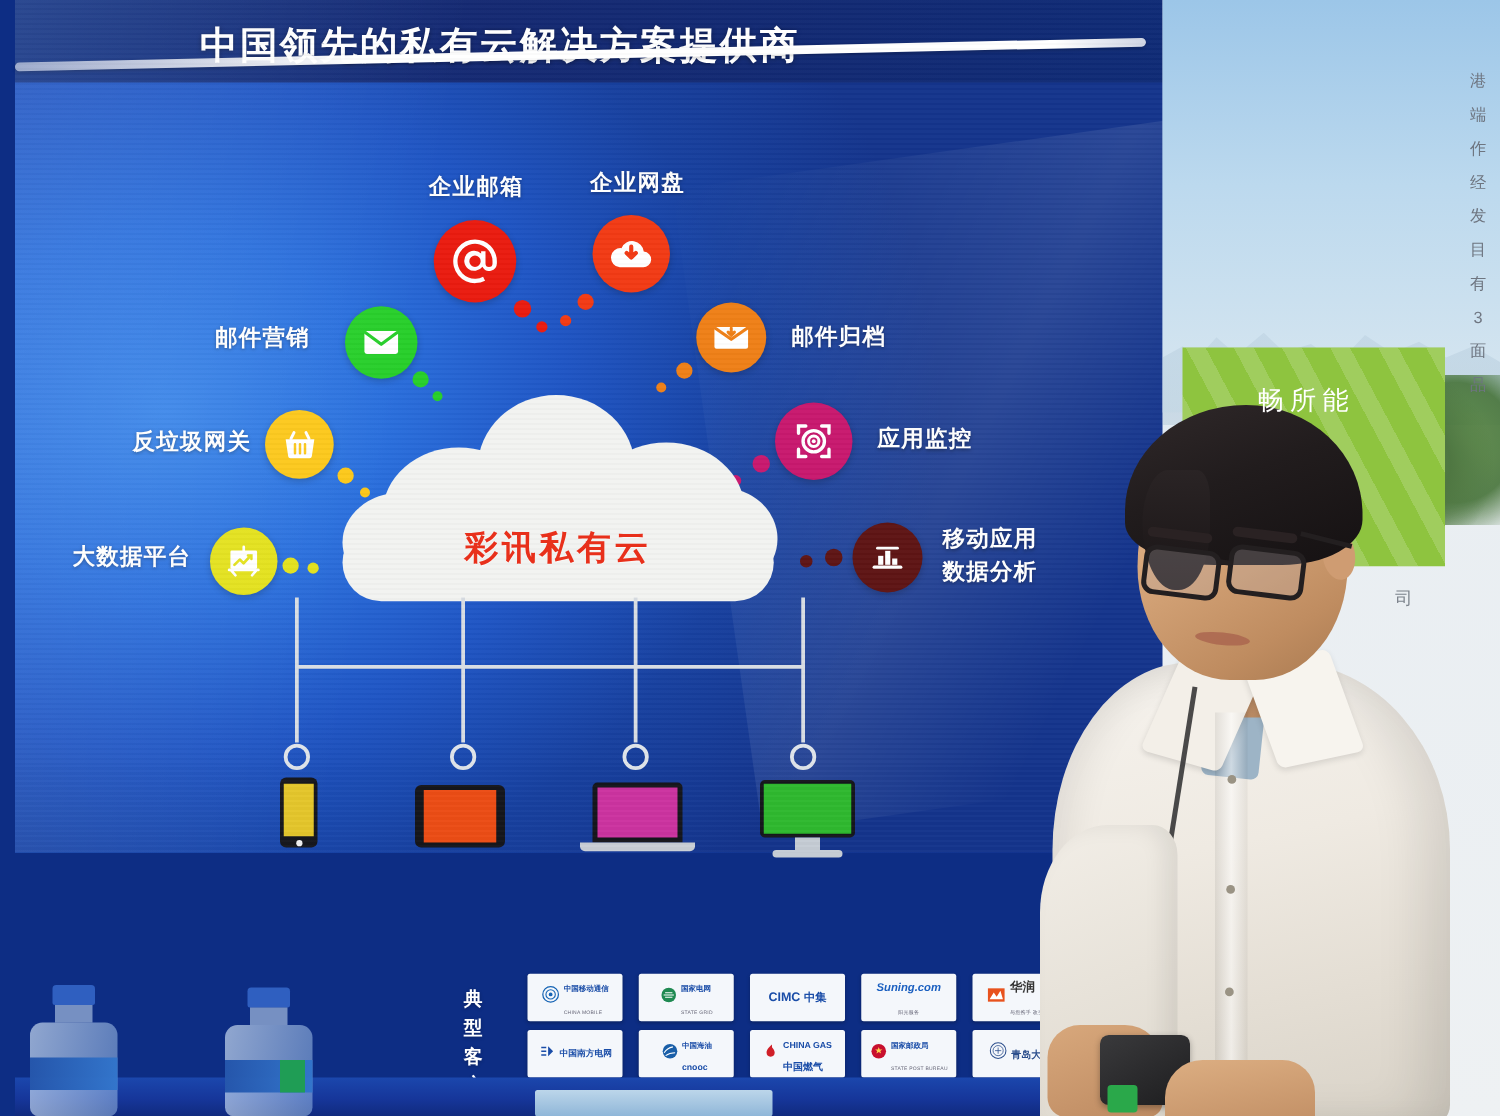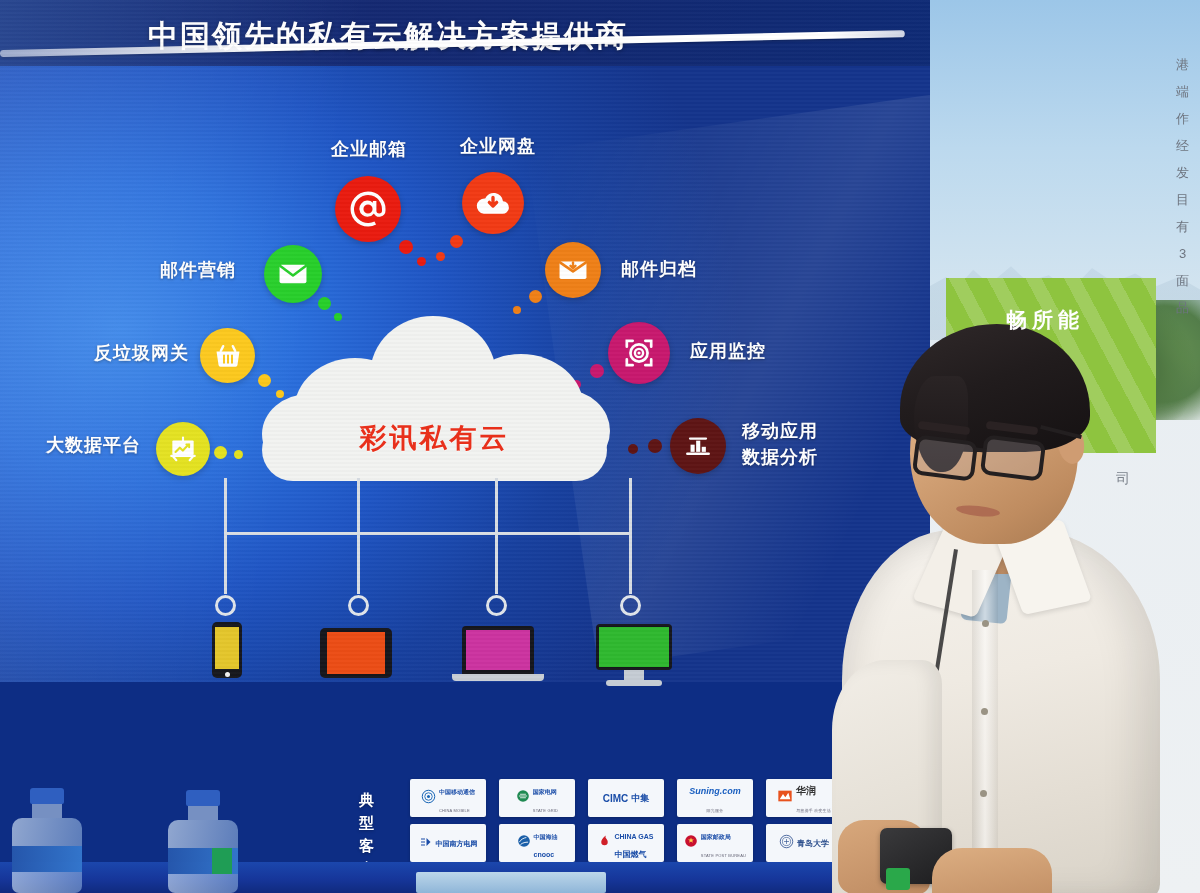--- a/index.html
+++ b/index.html
@@ -5,21 +5,21 @@
   * { box-sizing: border-box; margin: 0; padding: 0; }
   body {
     width: 1200px; height: 893px;
     font-family: "Liberation Sans", "DejaVu Sans", sans-serif;
     overflow: hidden; background: #0d2d84;
   }
   .scene { position: relative; width: 1200px; height: 893px; overflow: hidden; }
 
   
   .banner {
-    position: absolute; left: 0; top: 0; width: 930px; height: 682px;
+    position: absolute; left: 12px; top: 0; width: 930px; height: 682px;
     background:
       radial-gradient(ellipse 620px 520px at 120px 330px, #3a86ea 0%, #2a6fdd 28%, #1f55c4 52%, #17409f 76%, #14348c 100%),
       linear-gradient(115deg, #2f7ce6 0%, #1e56c5 45%, #15389b 100%);
   }
   .banner::after{
     content:""; position:absolute; inset:0;
     background:
       linear-gradient(100deg, rgba(255,255,255,0.10) 0%, rgba(255,255,255,0) 35%),
       repeating-linear-gradient(0deg, rgba(255,255,255,0.018) 0 2px, rgba(0,0,0,0.018) 2px 4px);
     pointer-events:none;
@@ -146,21 +146,21 @@
   .greenband{
     position:absolute; left:16px; top:278px; width:210px; height:175px;
     background:#8ec43f; overflow:hidden;
   }
   .greenband::before{
     content:""; position:absolute; left:-20px; top:0; width:260px; height:175px;
     background: repeating-linear-gradient(62deg, rgba(255,255,255,.16) 0 14px, rgba(255,255,255,0) 14px 34px);
   }
   .greentxt{
     position:absolute; left:60px; top:28px; color:#fff; font-size:21px;
-    font-weight:700; letter-spacing:5px; z-index:2;
+    font-weight:400; letter-spacing:5px; z-index:2;
   }
   .vtext{
     position:absolute; left:244px; top:38px; width:18px;
     font-size:13px; color:#6e7580; line-height:27px; letter-spacing:1px;
     text-align:center;
     margin-top:13px;
   }
   .sico{
     position:absolute; left:186px; top:470px; font-size:14px; color:#7c838c;
   }

